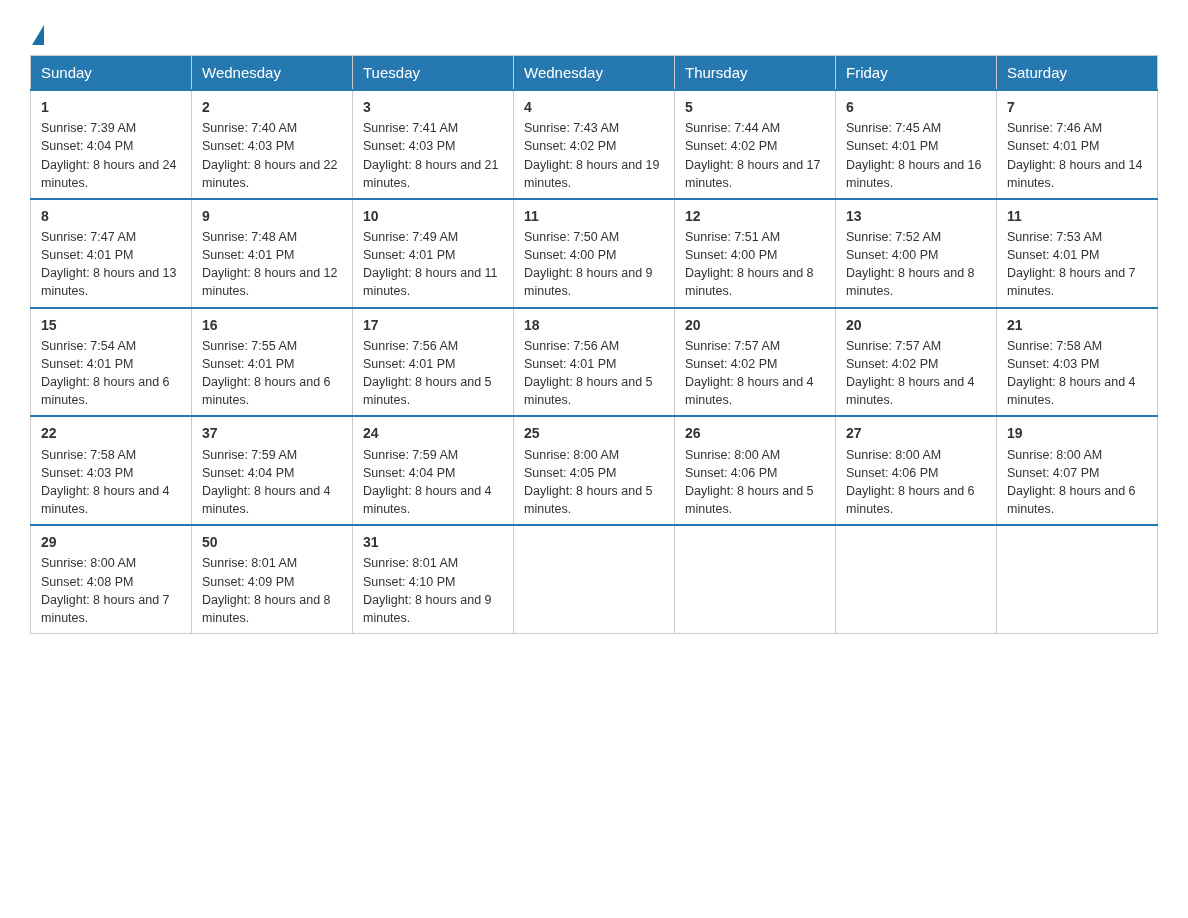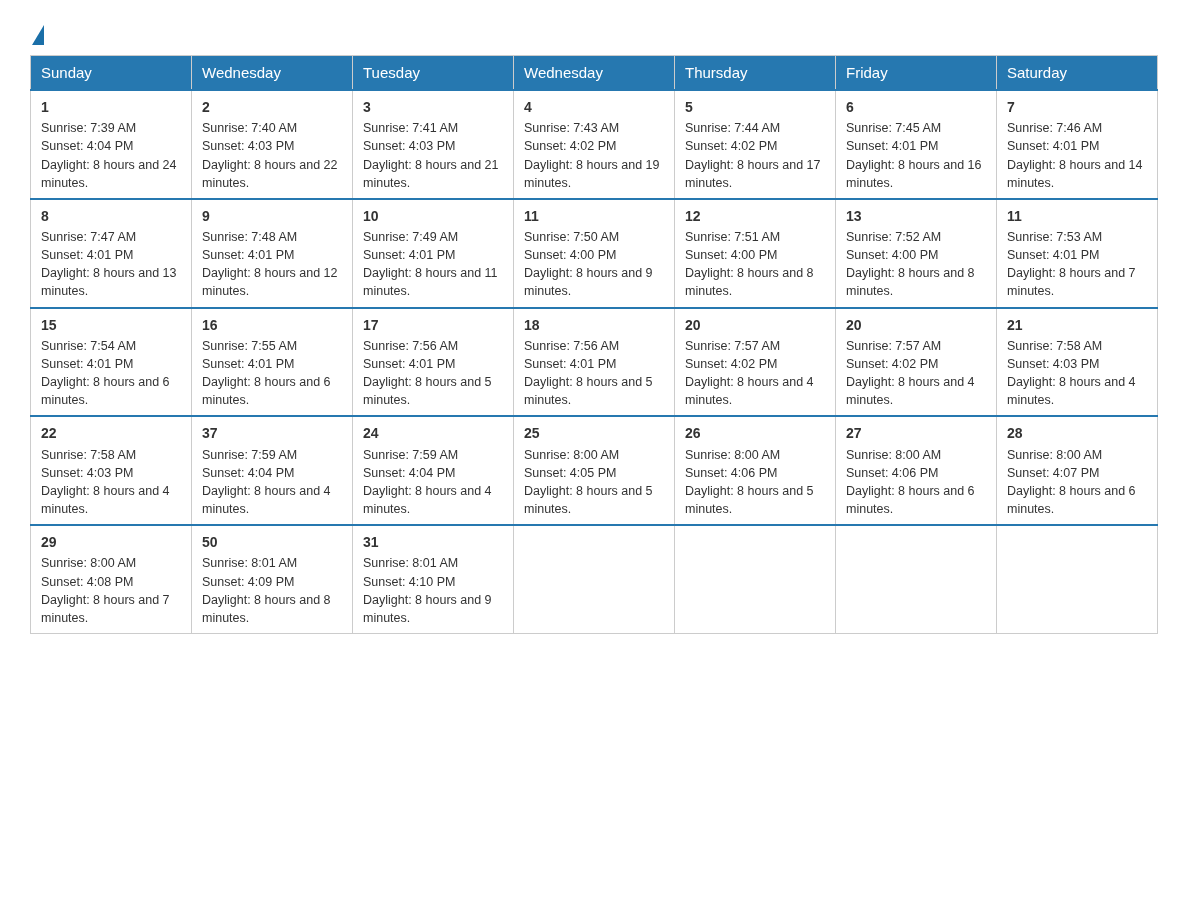--- a/index.html
+++ b/index.html
@@ -154,21 +154,21 @@
         <td><span class="day-num">20</span>Sunrise: 7:57 AM<br>Sunset: 4:02 PM<br>Daylight: 8 hours and 4 minutes.</td>
         <td><span class="day-num">21</span>Sunrise: 7:58 AM<br>Sunset: 4:03 PM<br>Daylight: 8 hours and 4 minutes.</td>
       </tr>
       <tr>
         <td><span class="day-num">22</span>Sunrise: 7:58 AM<br>Sunset: 4:03 PM<br>Daylight: 8 hours and 4 minutes.</td>
         <td><span class="day-num">37</span>Sunrise: 7:59 AM<br>Sunset: 4:04 PM<br>Daylight: 8 hours and 4 minutes.</td>
         <td><span class="day-num">24</span>Sunrise: 7:59 AM<br>Sunset: 4:04 PM<br>Daylight: 8 hours and 4 minutes.</td>
         <td><span class="day-num">25</span>Sunrise: 8:00 AM<br>Sunset: 4:05 PM<br>Daylight: 8 hours and 5 minutes.</td>
         <td><span class="day-num">26</span>Sunrise: 8:00 AM<br>Sunset: 4:06 PM<br>Daylight: 8 hours and 5 minutes.</td>
         <td><span class="day-num">27</span>Sunrise: 8:00 AM<br>Sunset: 4:06 PM<br>Daylight: 8 hours and 6 minutes.</td>
-        <td><span class="day-num">28</span>Sunrise: 8:00 AM<br>Sunset: 4:07 PM<br>Daylight: 8 hours and 6 minutes.</td>
+        <td><span class="day-num">19</span>Sunrise: 8:00 AM<br>Sunset: 4:07 PM<br>Daylight: 8 hours and 6 minutes.</td>
       </tr>
       <tr>
         <td><span class="day-num">29</span>Sunrise: 8:00 AM<br>Sunset: 4:08 PM<br>Daylight: 8 hours and 7 minutes.</td>
         <td><span class="day-num">50</span>Sunrise: 8:01 AM<br>Sunset: 4:09 PM<br>Daylight: 8 hours and 8 minutes.</td>
         <td><span class="day-num">31</span>Sunrise: 8:01 AM<br>Sunset: 4:10 PM<br>Daylight: 8 hours and 9 minutes.</td>
         <td class="empty-cell"></td>
         <td class="empty-cell"></td>
         <td class="empty-cell"></td>
         <td class="empty-cell"></td>
       </tr>

